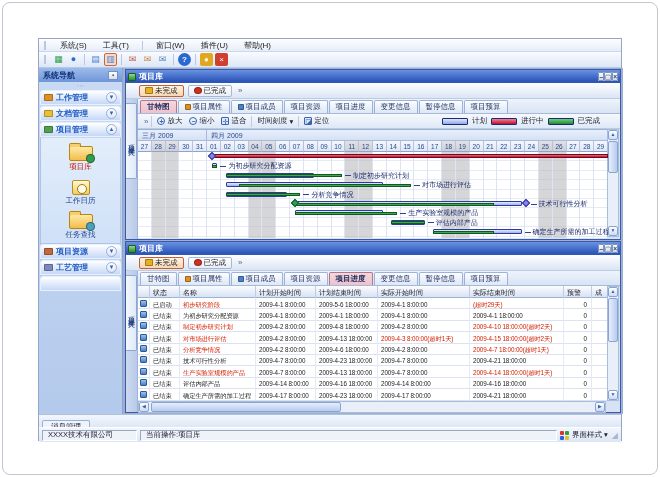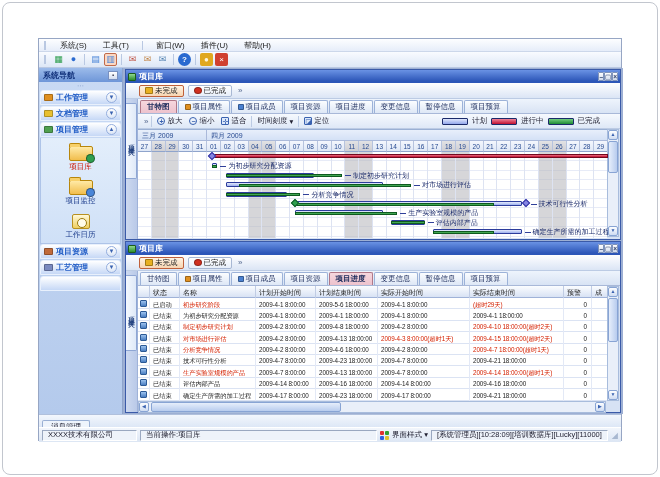--- a/index.html
+++ b/index.html
@@ -174,28 +174,28 @@
             <span class="chev">▲</span>
           </div>
           <div class="sitems">
             <div class="sitem selected">
               <div class="fld">
                 <span class="badge" style="background: rgb(46, 158, 78);"></span>
               </div>
               <div class="lbl">项目库</div>
             </div>
             <div class="sitem">
-              <div class="fld">
-                <span class="badge" style="background: rgb(74, 134, 216);"></span>
-              </div>
-              <div class="lbl">项目监控</div>
-            </div>
-            <div class="sitem">
               <div class="cal"></div>
               <div class="lbl">工作日历</div>
+            </div>
+            <div class="sitem">
+              <div class="fld">
+                <span class="badge" style="background: rgb(74, 160, 192);"></span>
+              </div>
+              <div class="lbl">任务查找</div>
             </div>
           </div>
           <div class="sgroup">
             <span class="gico" style="background: rgb(192, 106, 58);"></span>
             <span>项目资源</span>
             <span class="spacer"></span>
             <span class="chev">▼</span>
           </div>
           <div class="sgroup">
             <span class="gico" style="background: rgb(122, 138, 192);"></span>
@@ -607,17 +607,16 @@
     <div class="statusbar">
       <span class="spanel" style="width:95px;">XXXX技术有限公司</span>
       <span class="spanel" style="flex:1;">当前操作:项目库</span>
       <span class="styleicon" id="styleicon">
           <span style="background: rgb(224, 48, 48);"></span>
           <span style="background: rgb(48, 160, 48);"></span>
           <span style="background: rgb(48, 96, 224);"></span>
           <span style="background: rgb(224, 192, 48);"></span>
         </span>
       <span><span>界面样式</span> <span>▾</span></span>
-      <span class="spanel">[系统管理员][10:28:09][培训数据库][Lucky][11000]</span>
       <span class="sgrip">◢</span>
     </div>
   </div>
 </div>
 
 </body></html>

